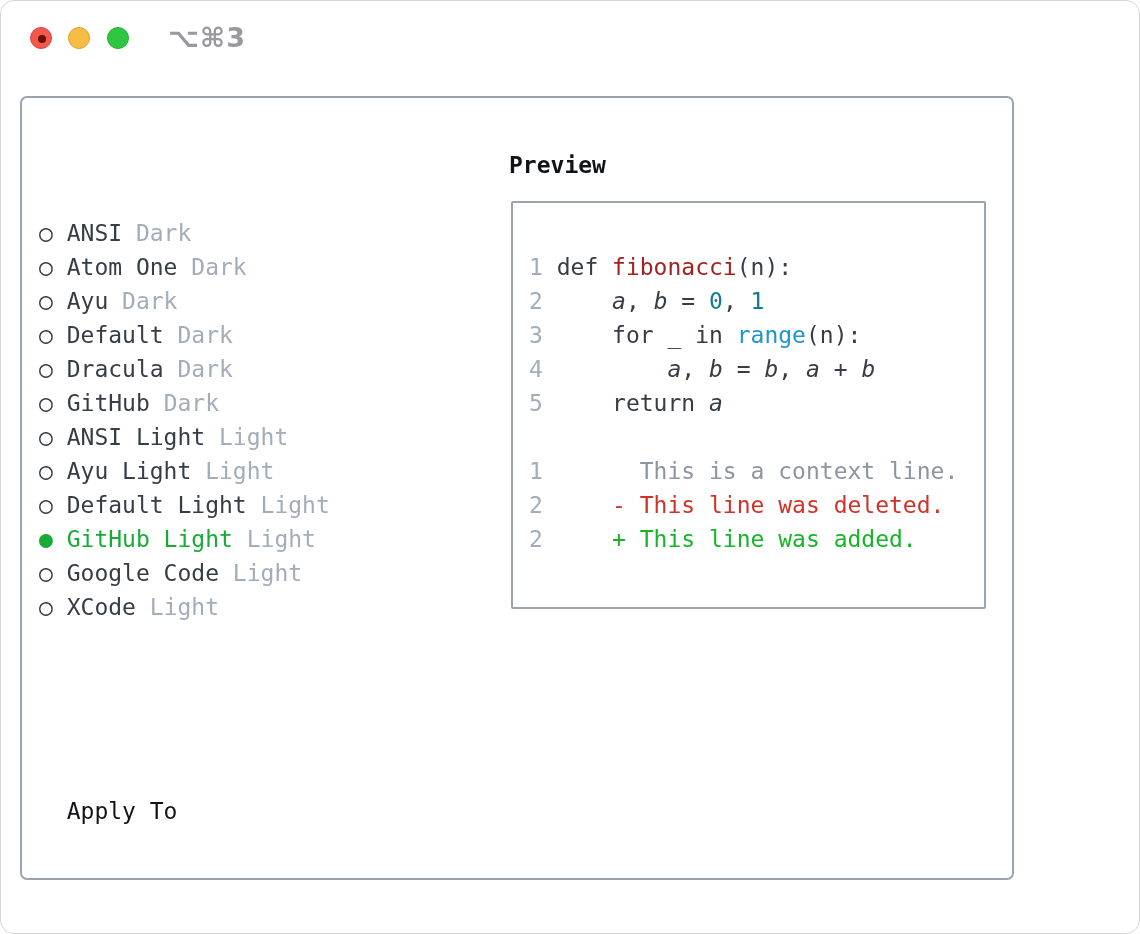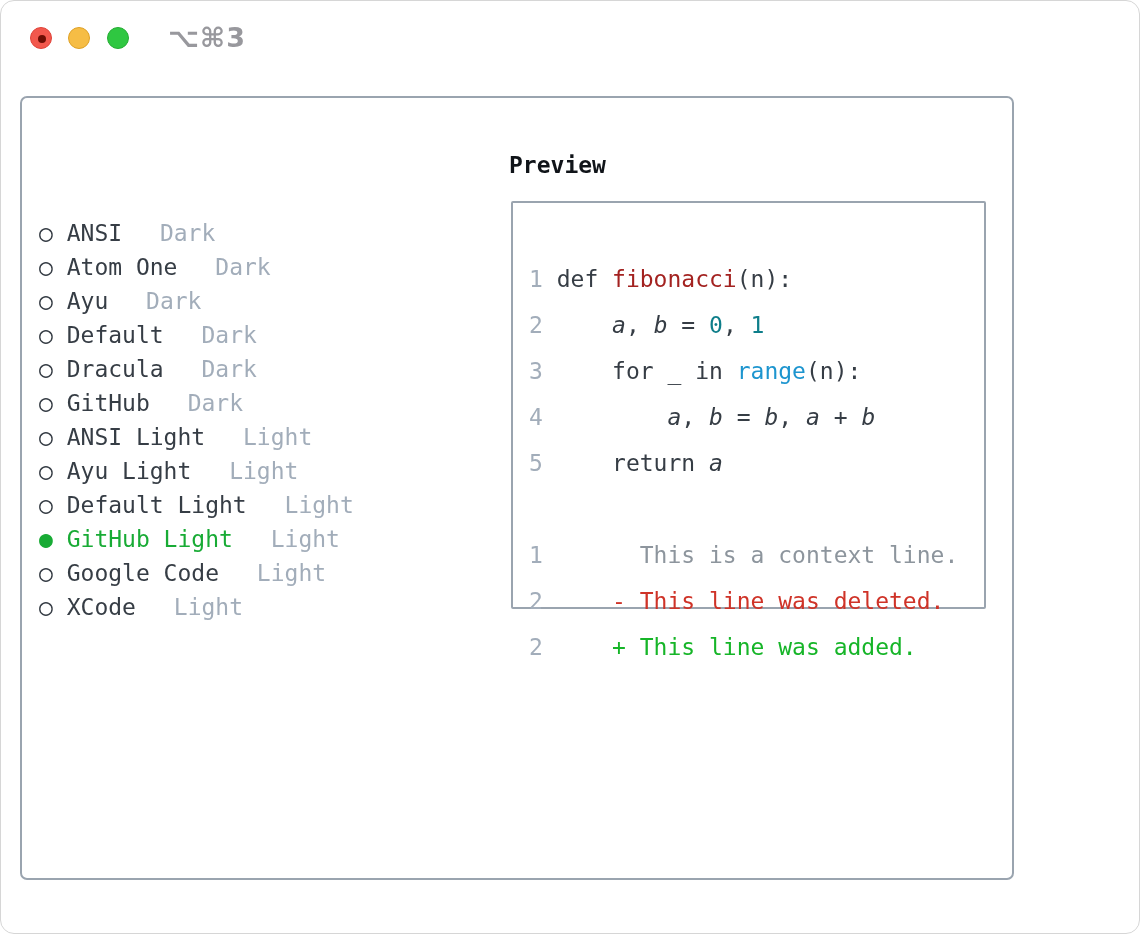--- a/index.html
+++ b/index.html
@@ -37,30 +37,30 @@
   .spacer{height:34px;}
   .marker{display:inline-block;width:2ch;color:var(--text-dark);}
   .marker.sel{color:var(--accent-green);}
   .marker.prompt{font-weight:700;color:var(--text-black);}
   .indent{display:inline-block;width:2ch;}
   
   .left-col{position:absolute;left:38px;top:147px;}
   .htext{font-weight:700;color:var(--text-black);}
   .tname{color:var(--text-dark);}
   .tname.sel{color:var(--accent-green);}
-  .tvariant{color:var(--muted);margin-left:24px;}
+  .tvariant{color:var(--muted);}
   .applyhdr span.hlabel{color:var(--text-black);}
   
   .preview-label{position:absolute;left:508px;top:147px;height:34px;}
   .preview-box{
     position:absolute;left:510px;top:200px;width:475px;height:408px;
     border:2px solid var(--border-slate);border-radius:2px;box-sizing:border-box;background:#fff;
   }
   .code-lines{position:absolute;left:528px;top:249px;}
-  .cline{height:34px;margin-top:12px;}
+  .cline{height:34px;}
   .lineno{display:inline-block;width:2ch;color:var(--muted);}
   .seg-code{color:var(--text-dark);}
   .seg-func{color:var(--func-red);}
   .seg-num{color:var(--num-teal);}
   .seg-builtin{color:var(--builtin-blue);}
   .seg-var{color:var(--text-dark);font-style:italic;}
   .seg-ctx{color:var(--ctx-gray);}
   .seg-del{color:var(--del-red);}
   .seg-add{color:var(--add-green);}
 </style>
@@ -76,20 +76,21 @@
     <div class="tl tl-min"></div>
     <div class="tl tl-zoom"></div>
     <div class="win-title">⌥⌘3</div>
   </div>
 
   <div class="panel"></div>
 
   <div class="left-col grid-text">
     <div id="theme-list"><div class="row"><span class="marker">○</span><span class="tname">ANSI</span><span class="tvariant"> Dark</span></div><div class="row"><span class="marker">○</span><span class="tname">Atom One</span><span class="tvariant"> Dark</span></div><div class="row"><span class="marker">○</span><span class="tname">Ayu</span><span class="tvariant"> Dark</span></div><div class="row"><span class="marker">○</span><span class="tname">Default</span><span class="tvariant"> Dark</span></div><div class="row"><span class="marker">○</span><span class="tname">Dracula</span><span class="tvariant"> Dark</span></div><div class="row"><span class="marker">○</span><span class="tname">GitHub</span><span class="tvariant"> Dark</span></div><div class="row"><span class="marker">○</span><span class="tname">ANSI Light</span><span class="tvariant"> Light</span></div><div class="row"><span class="marker">○</span><span class="tname">Ayu Light</span><span class="tvariant"> Light</span></div><div class="row"><span class="marker">○</span><span class="tname">Default Light</span><span class="tvariant"> Light</span></div><div class="row"><span class="marker sel">●</span><span class="tname sel">GitHub Light</span><span class="tvariant"> Light</span></div><div class="row"><span class="marker">○</span><span class="tname">Google Code</span><span class="tvariant"> Light</span></div><div class="row"><span class="marker">○</span><span class="tname">XCode</span><span class="tvariant"> Light</span></div></div>
     <div class="spacer"></div>
+    <div class="row applyhdr"><span class="indent"></span><span class="hlabel">Apply To</span></div>
     
     
     
   </div>
 
   <div class="preview-label grid-text"><span class="htext">Preview</span></div>
 
   <div class="preview-box"></div>
 
   <div class="code-lines grid-text" id="code-lines"><div class="cline"><span class="lineno">1</span><span class="seg-code">def </span><span class="seg-func">fibonacci</span><span class="seg-code">(n):</span></div><div class="cline"><span class="lineno">2</span><span class="seg-code">    </span><span class="seg-var">a</span><span class="seg-code">, </span><span class="seg-var">b</span><span class="seg-code"> = </span><span class="seg-num">0</span><span class="seg-code">, </span><span class="seg-num">1</span></div><div class="cline"><span class="lineno">3</span><span class="seg-code">    for _ in </span><span class="seg-builtin">range</span><span class="seg-code">(n):</span></div><div class="cline"><span class="lineno">4</span><span class="seg-code">        </span><span class="seg-var">a</span><span class="seg-code">, </span><span class="seg-var">b</span><span class="seg-code"> = </span><span class="seg-var">b</span><span class="seg-code">, </span><span class="seg-var">a</span><span class="seg-code"> + </span><span class="seg-var">b</span></div><div class="cline"><span class="lineno">5</span><span class="seg-code">    return </span><span class="seg-var">a</span></div><div class="cline"></div><div class="cline"><span class="lineno">1</span><span class="seg-ctx">      This is a context line.</span></div><div class="cline"><span class="lineno">2</span><span class="seg-del">    - This line was deleted.</span></div><div class="cline"><span class="lineno">2</span><span class="seg-add">    + This line was added.</span></div></div>

